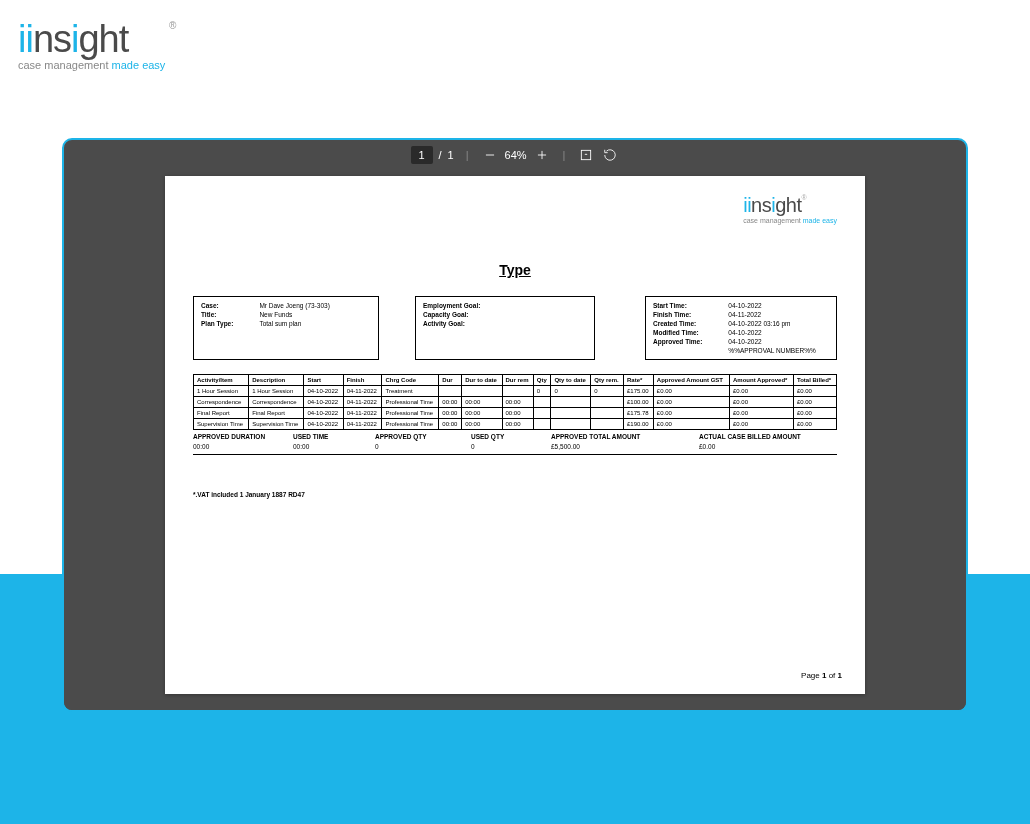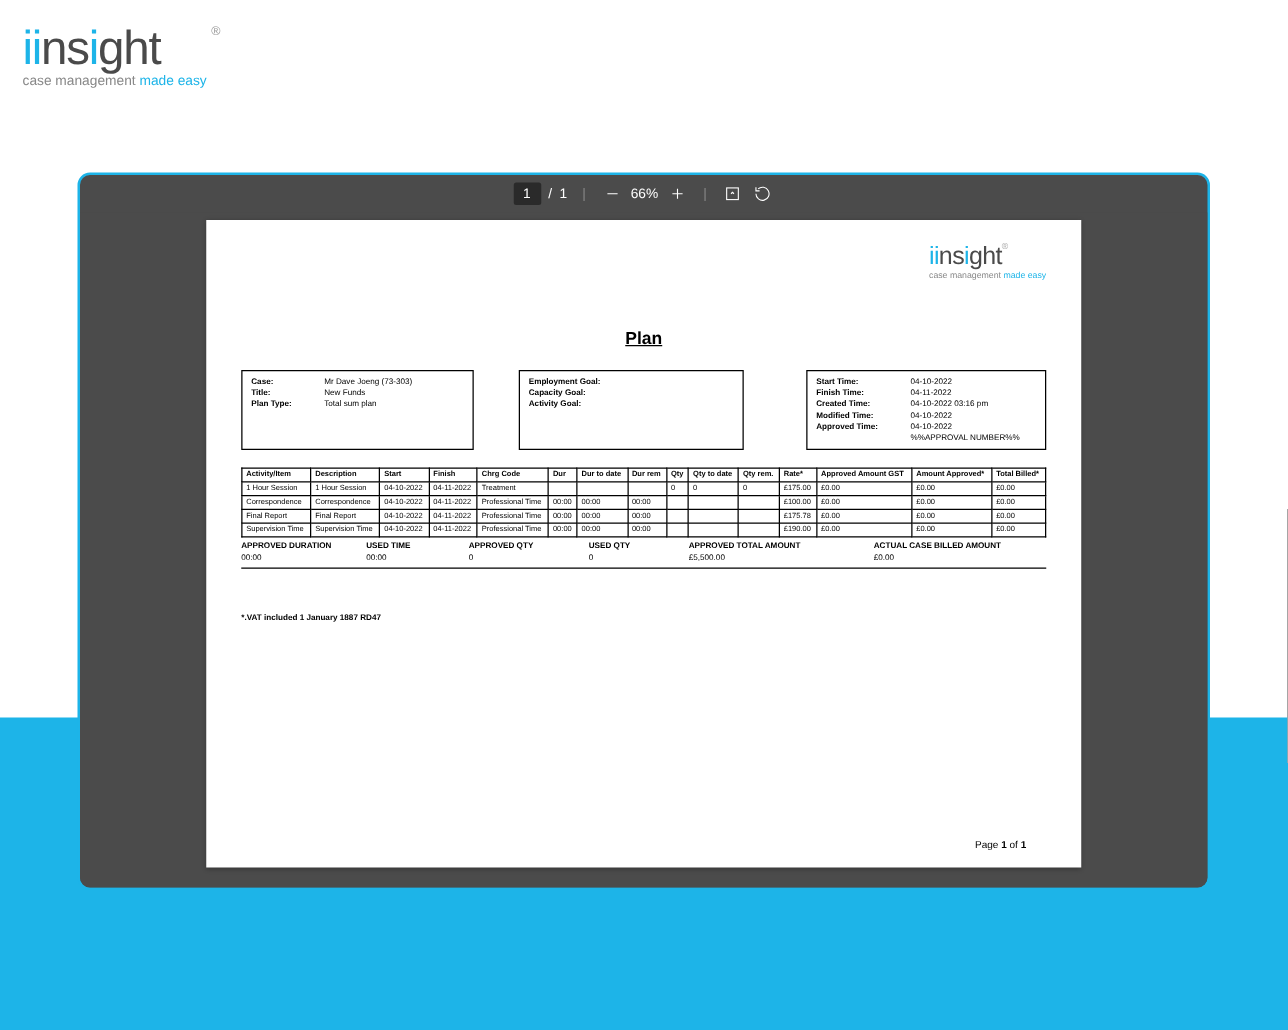--- a/index.html
+++ b/index.html
@@ -38,21 +38,21 @@
   .totals { display: flex; font-size: 6.5px; font-weight: 700; margin-top: 0; border-bottom: 1px solid #000; padding: 3px 0 4px 0; }
   .totals > div { display: flex; flex-direction: column; }
   .totals .val { font-weight: 400; margin-top: 3px; }
   .totals .c1 { width: 100px; }
   .totals .c2 { width: 82px; }
   .totals .c3 { width: 96px; }
   .totals .c4 { width: 80px; }
   .totals .c5 { width: 148px; }
   .totals .c6 { flex: 1; }
   .footnote { font-size: 6.5px; margin-top: 36px; font-weight: 700; }
-  .page-num { position: absolute; bottom: 14px; right: 44px; font-size: 8px; }
+  .page-num { position: absolute; bottom: 14px; right: 23px; font-size: 8px; }
   .page-num b { font-weight: 700; }
 </style>
 </head>
 <body>
 
 <div class="lower-band"></div>
 
 <div class="brand">
   <div class="logo"><span class="dot">ii</span>ns<span class="dot">i</span>ght<span class="reg">®</span></div>
   <div class="tag"><span>case management </span><span class="easy">made easy</span></div>
@@ -62,21 +62,21 @@
   <div class="toolbar">
     <input value="1" style="">
     <span>/</span>
     <span>1</span>
     <span class="sep">|</span>
     <span class="btn">
         <svg viewBox="0 0 24 24">
           <line x1="5" y1="12" x2="19" y2="12"></line>
         </svg>
       </span>
-    <span>66%</span>
+    <span>64%</span>
     <span class="btn">
         <svg viewBox="0 0 24 24">
           <line x1="12" y1="5" x2="12" y2="19"></line>
           <line x1="5" y1="12" x2="19" y2="12"></line>
         </svg>
       </span>
     <span class="sep">|</span>
     <span class="btn">
         <svg viewBox="0 0 24 24">
           <rect x="4" y="4" width="16" height="16"></rect>
@@ -92,21 +92,21 @@
   </div>
 
   <div class="doc-area">
     <div class="page">
 
       <div class="page-logo">
         <div class="l1"><span class="d">ii</span>ns<span class="d">i</span>ght<span class="r">®</span></div>
         <div class="l2">case management <span class="e">made easy</span></div>
       </div>
 
-      <div class="doc-title">Plan</div>
+      <div class="doc-title">Type</div>
 
       <div class="meta-row">
         <div class="meta-box b1">
           <table>
               <tbody>
             <tr>
                   <td class="lbl">Case:</td>
                   <td>Mr Dave Joeng (73-303)</td>
                 </tr>
             <tr>

